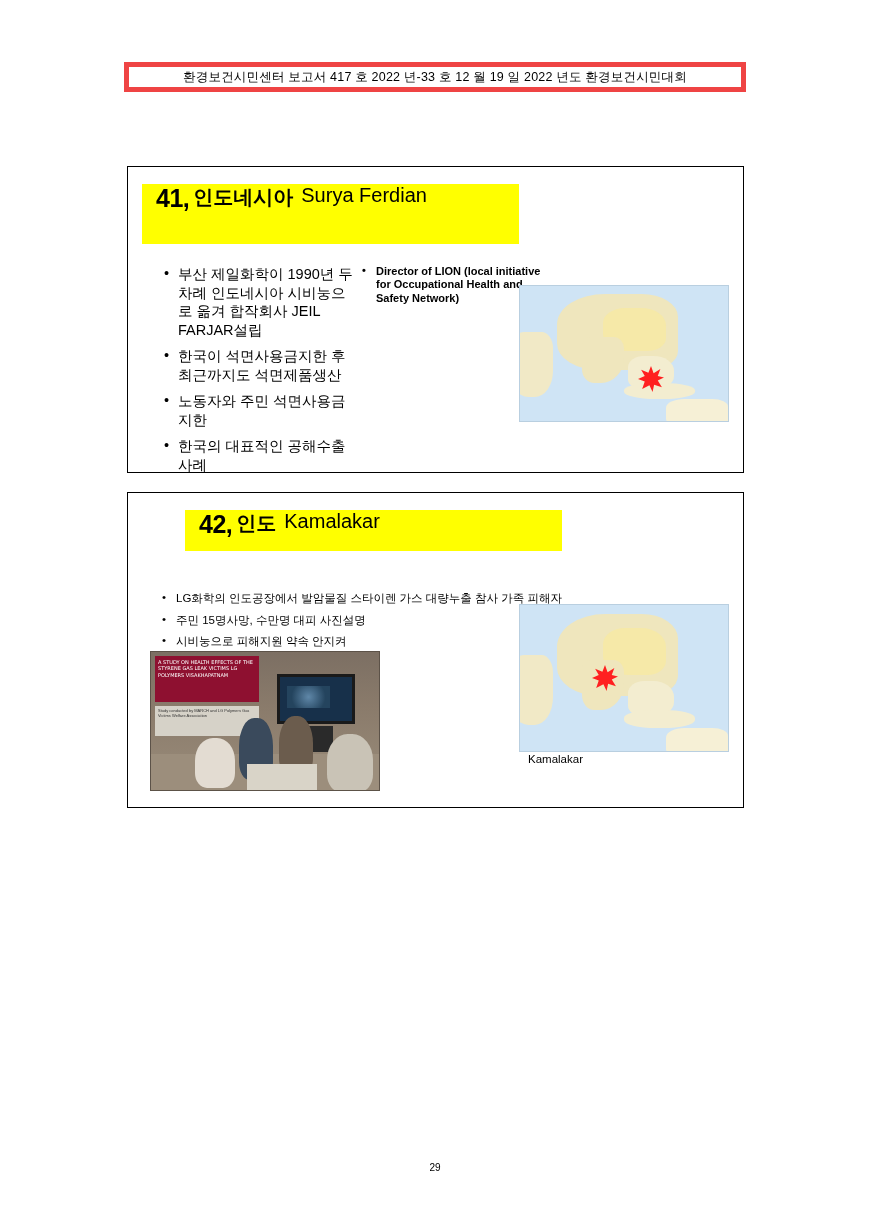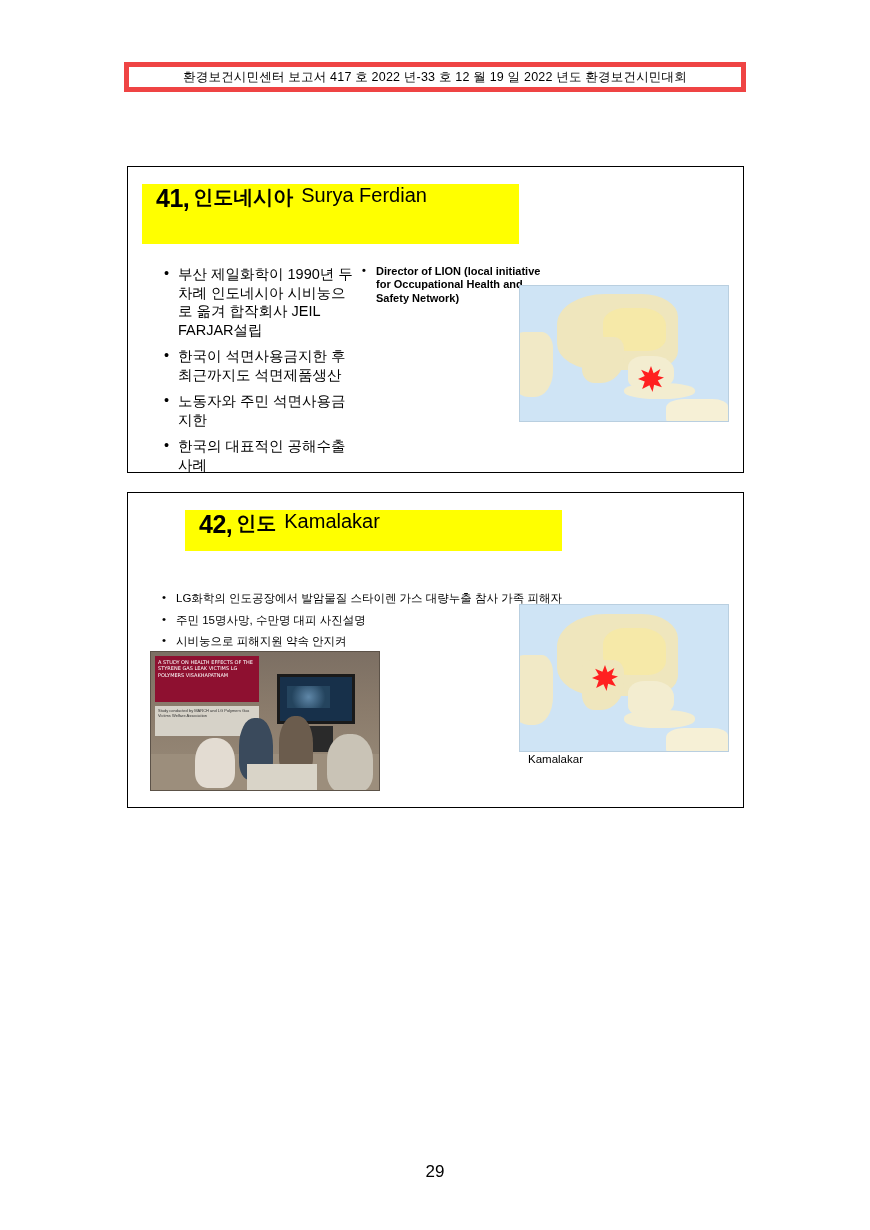--- a/index.html
+++ b/index.html
@@ -250,21 +250,21 @@
     background: #9c8e7c;
   }
 
   
   .page-number {
     position: absolute;
     left: 0;
     top: 1162px;
     width: 100%;
     text-align: center;
-    font-size: 17px;
+    font-size: 10px;
   }
 </style>
 </head>
 <body>
 
 <div class="header-banner">
   <span>환경보건시민센터  보고서 417 호  2022 년-33 호  12 월 19 일  2022 년도  환경보건시민대회</span>
 </div>
 
 <div class="slide" id="slide-41">

